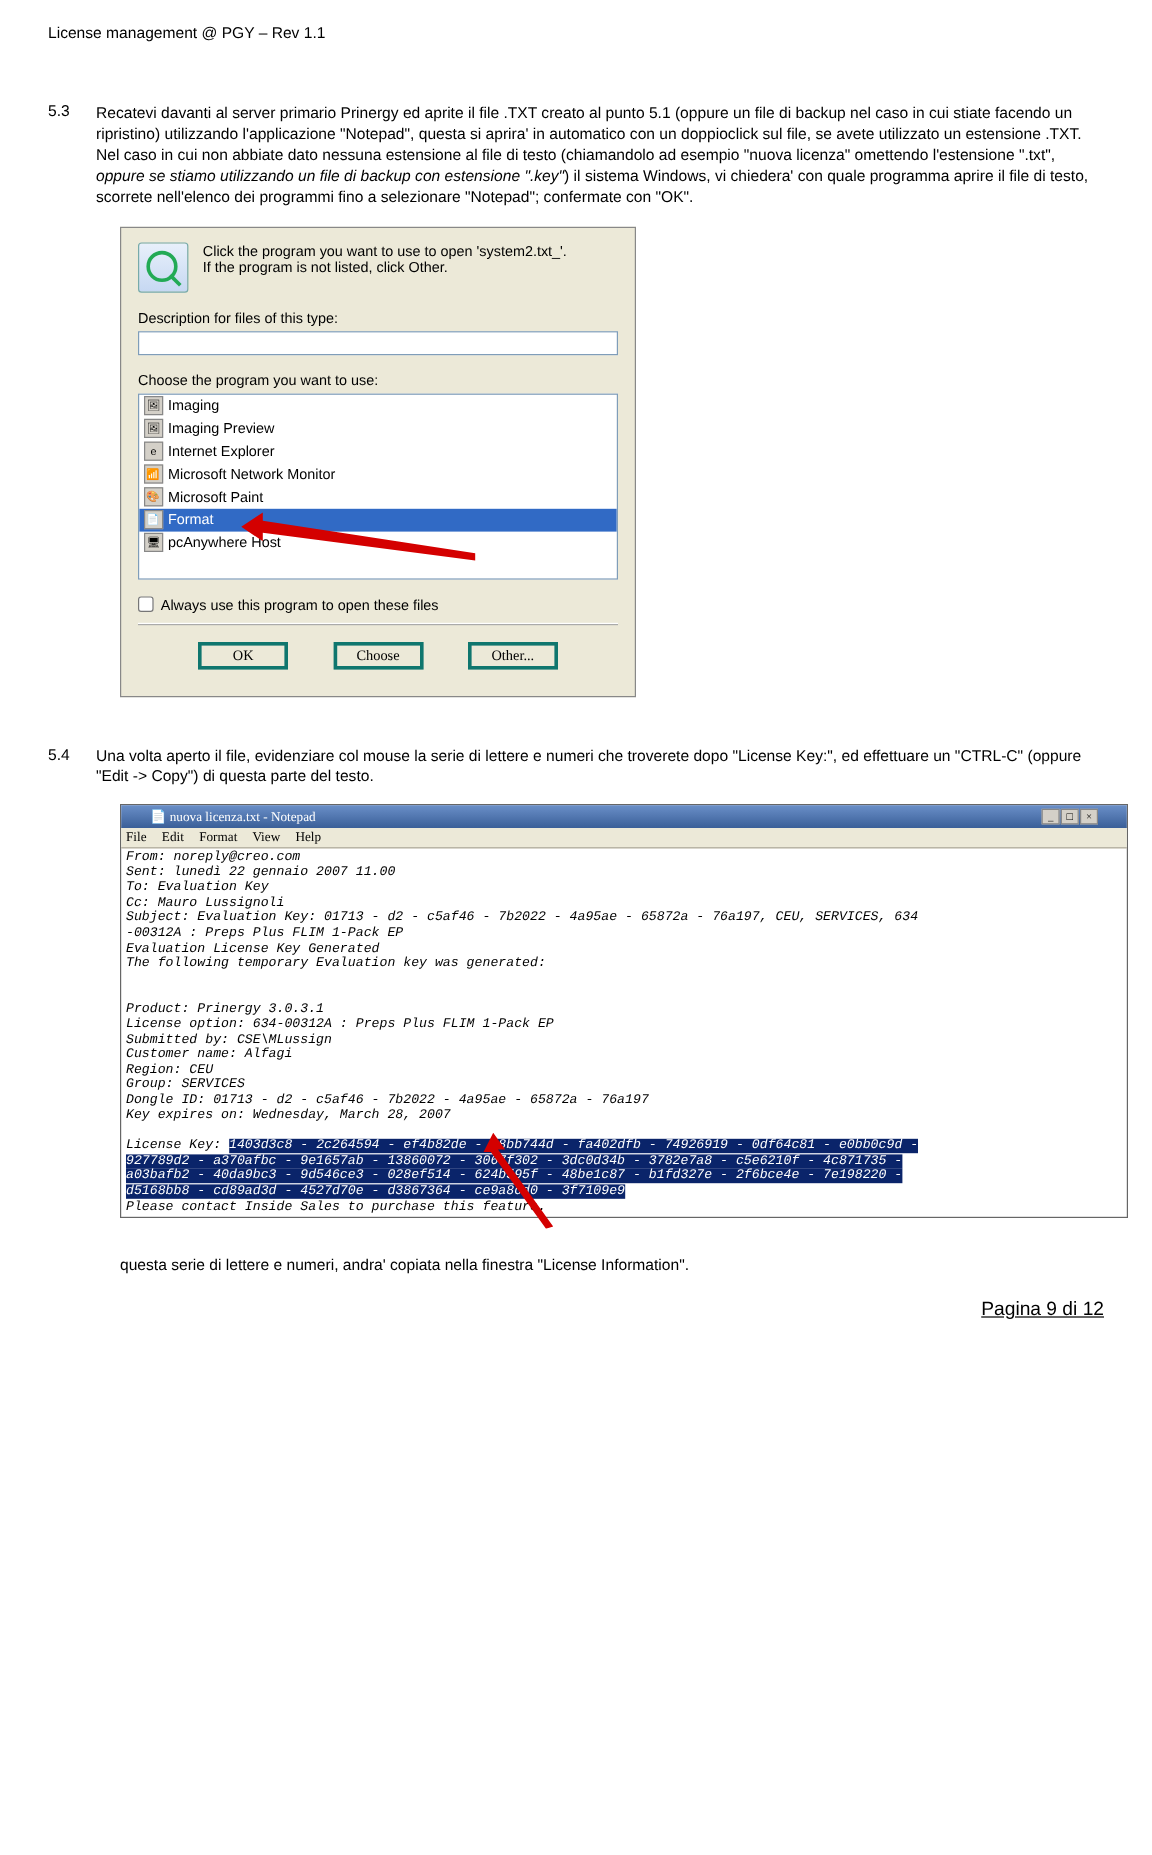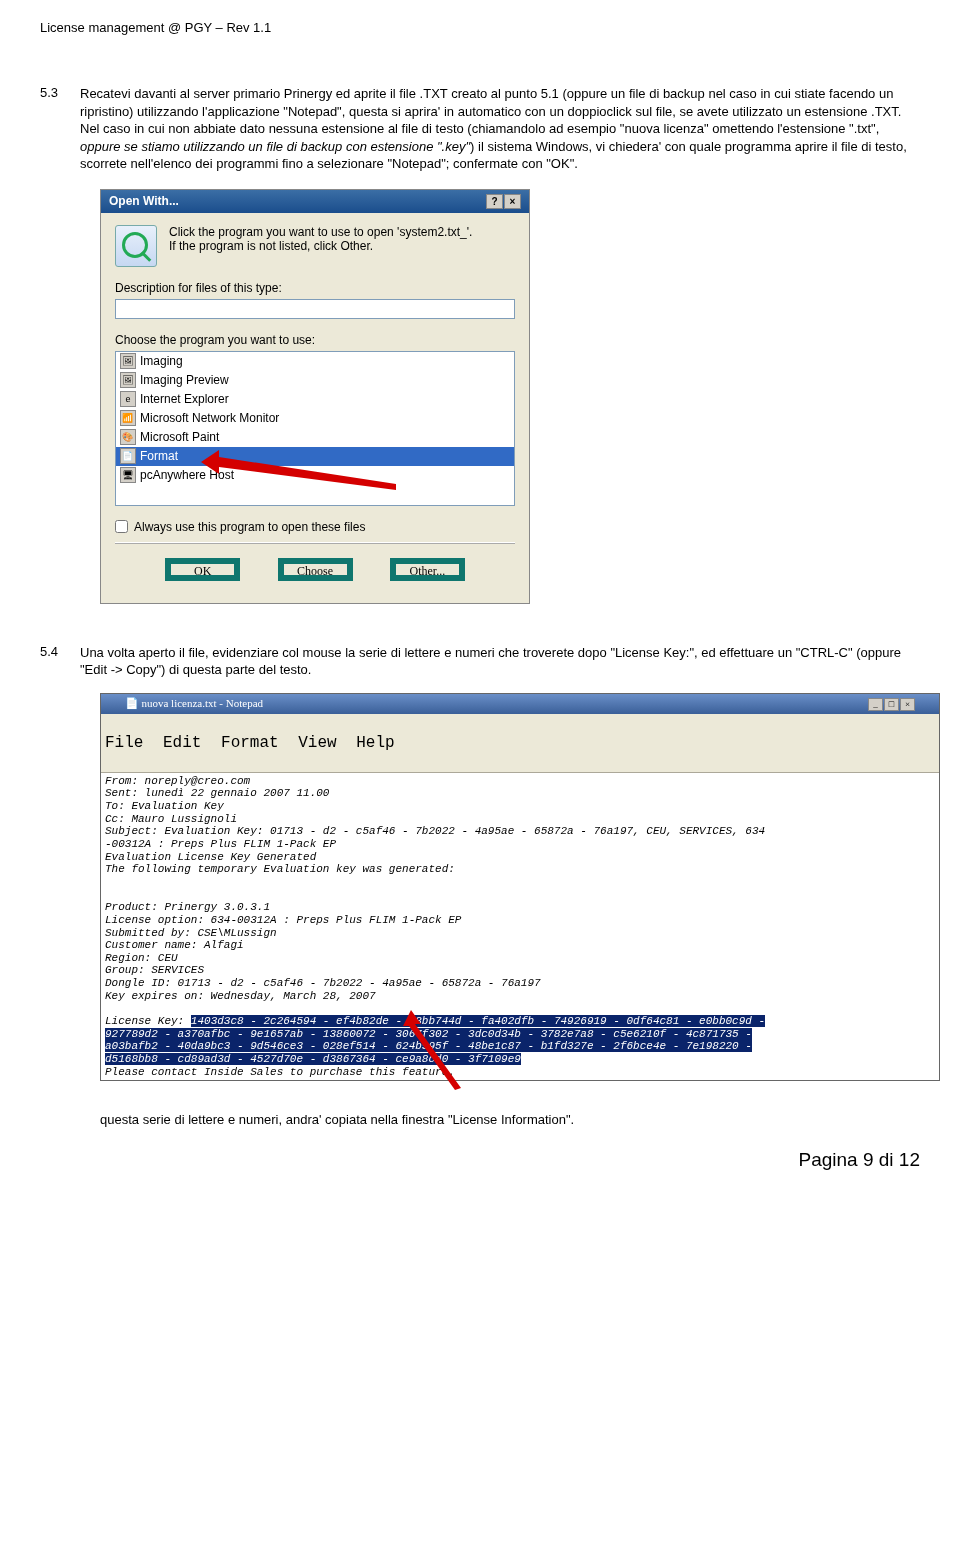--- a/index.html
+++ b/index.html
@@ -122,21 +122,21 @@
     width: 200px; height: 60px;
     pointer-events: none;
   }
   .check-row { margin: 14px 0 6px 0; display: flex; align-items: center; }
   .check-row input { margin-right: 6px; }
   .sep { border-top: 1px solid #fff; border-bottom: 1px solid #aaa; margin: 8px 0; }
   .btn-row { text-align: center; padding: 6px 0 10px 0; }
   .win-btn {
     width: 75px; height: 23px;
     background: #ece9d8;
-    border: 6px solid #0f766e;
+    border: 3px solid #0f766e;
     font-family: Tahoma;
     font-size: 12px;
     margin: 0 17px;
     cursor: pointer;
   }
   .notepad-img {
     margin: 12px 0 30px 60px;
     width: 840px;
     border: 1px solid #666;
     background: #fff;
@@ -158,63 +158,58 @@
     width: 15px; height: 13px;
     background: #d4d0c8;
     border: 1px solid #888;
     margin-left: 1px;
     font-size: 9px;
     text-align: center;
     color: #000;
   }
   .np-menu {
     background: #ece9d8;
-    padding: 20px 4px;
-    font-family: Liberation Mono, monospace;
-    font-size: 16px;
+    padding: 2px 4px;
+    font-family: Liberation Serif, serif;
+    font-size: 11px;
     border-bottom: 1px solid #aca899;
   }
   .np-menu span { margin-right: 10px; text-decoration: underline; text-decoration-color: transparent; }
   .np-menu span::first-letter { text-decoration: underline; }
   .np-content { padding: 2px 4px; white-space: pre; line-height: 1.15; font-style: italic; }
   .hl { background: #0a246a; color: #fff; }
   .np-arrow {
     position: absolute;
     pointer-events: none;
   }
   .footer {
     margin: 30px 40px 10px 60px;
     font-size: 13px;
     line-height: 1.4;
   }
   .page-num {
     text-align: right;
     margin-top: 20px;
-    font-size: 19px;
+    font-size: 16px;
+    text-decoration: underline;
   }
 </style>
 </head>
 <body>
 
 <div class="header">License management @ PGY – Rev 1.1</div>
 
 <div class="section">
   <div class="section-num">5.3</div>
   <div class="section-body">
     <span>Recatevi davanti al server primario Prinergy ed aprite il file .TXT creato al punto 5.1 (oppure un file di backup nel caso in cui stiate facendo un ripristino) utilizzando l'applicazione "Notepad", questa si aprira' in automatico con un doppioclick sul file, se avete utilizzato un estensione .TXT. Nel caso in cui non abbiate dato nessuna estensione al file di testo (chiamandolo ad esempio "nuova licenza" omettendo l'estensione ".txt", </span><span class="italic">oppure se stiamo utilizzando un file di backup con estensione ".key"</span><span>) il sistema Windows, vi chiedera' con quale programma aprire il file di testo, scorrete nell'elenco dei programmi fino a selezionare "Notepad"; confermate con "OK".</span>
   </div>
 </div>
 
 <div class="dialog-img">
-  <div class="titlebar">
-    <span>Open With...</span>
-    <span class="titlebar-btns">
-      <span>?</span><span>×</span>
-    </span>
-  </div>
   <div class="dlg-body">
     <div class="dlg-row">
       <div class="mag-icon"></div>
       <div>
         <div>Click the program you want to use to open 'system2.txt_'.</div>
         <div>If the program is not listed, click Other.</div>
       </div>
     </div>
     <div class="dlg-label">Description for files of this type:</div>
     <input class="text-input" style="">

